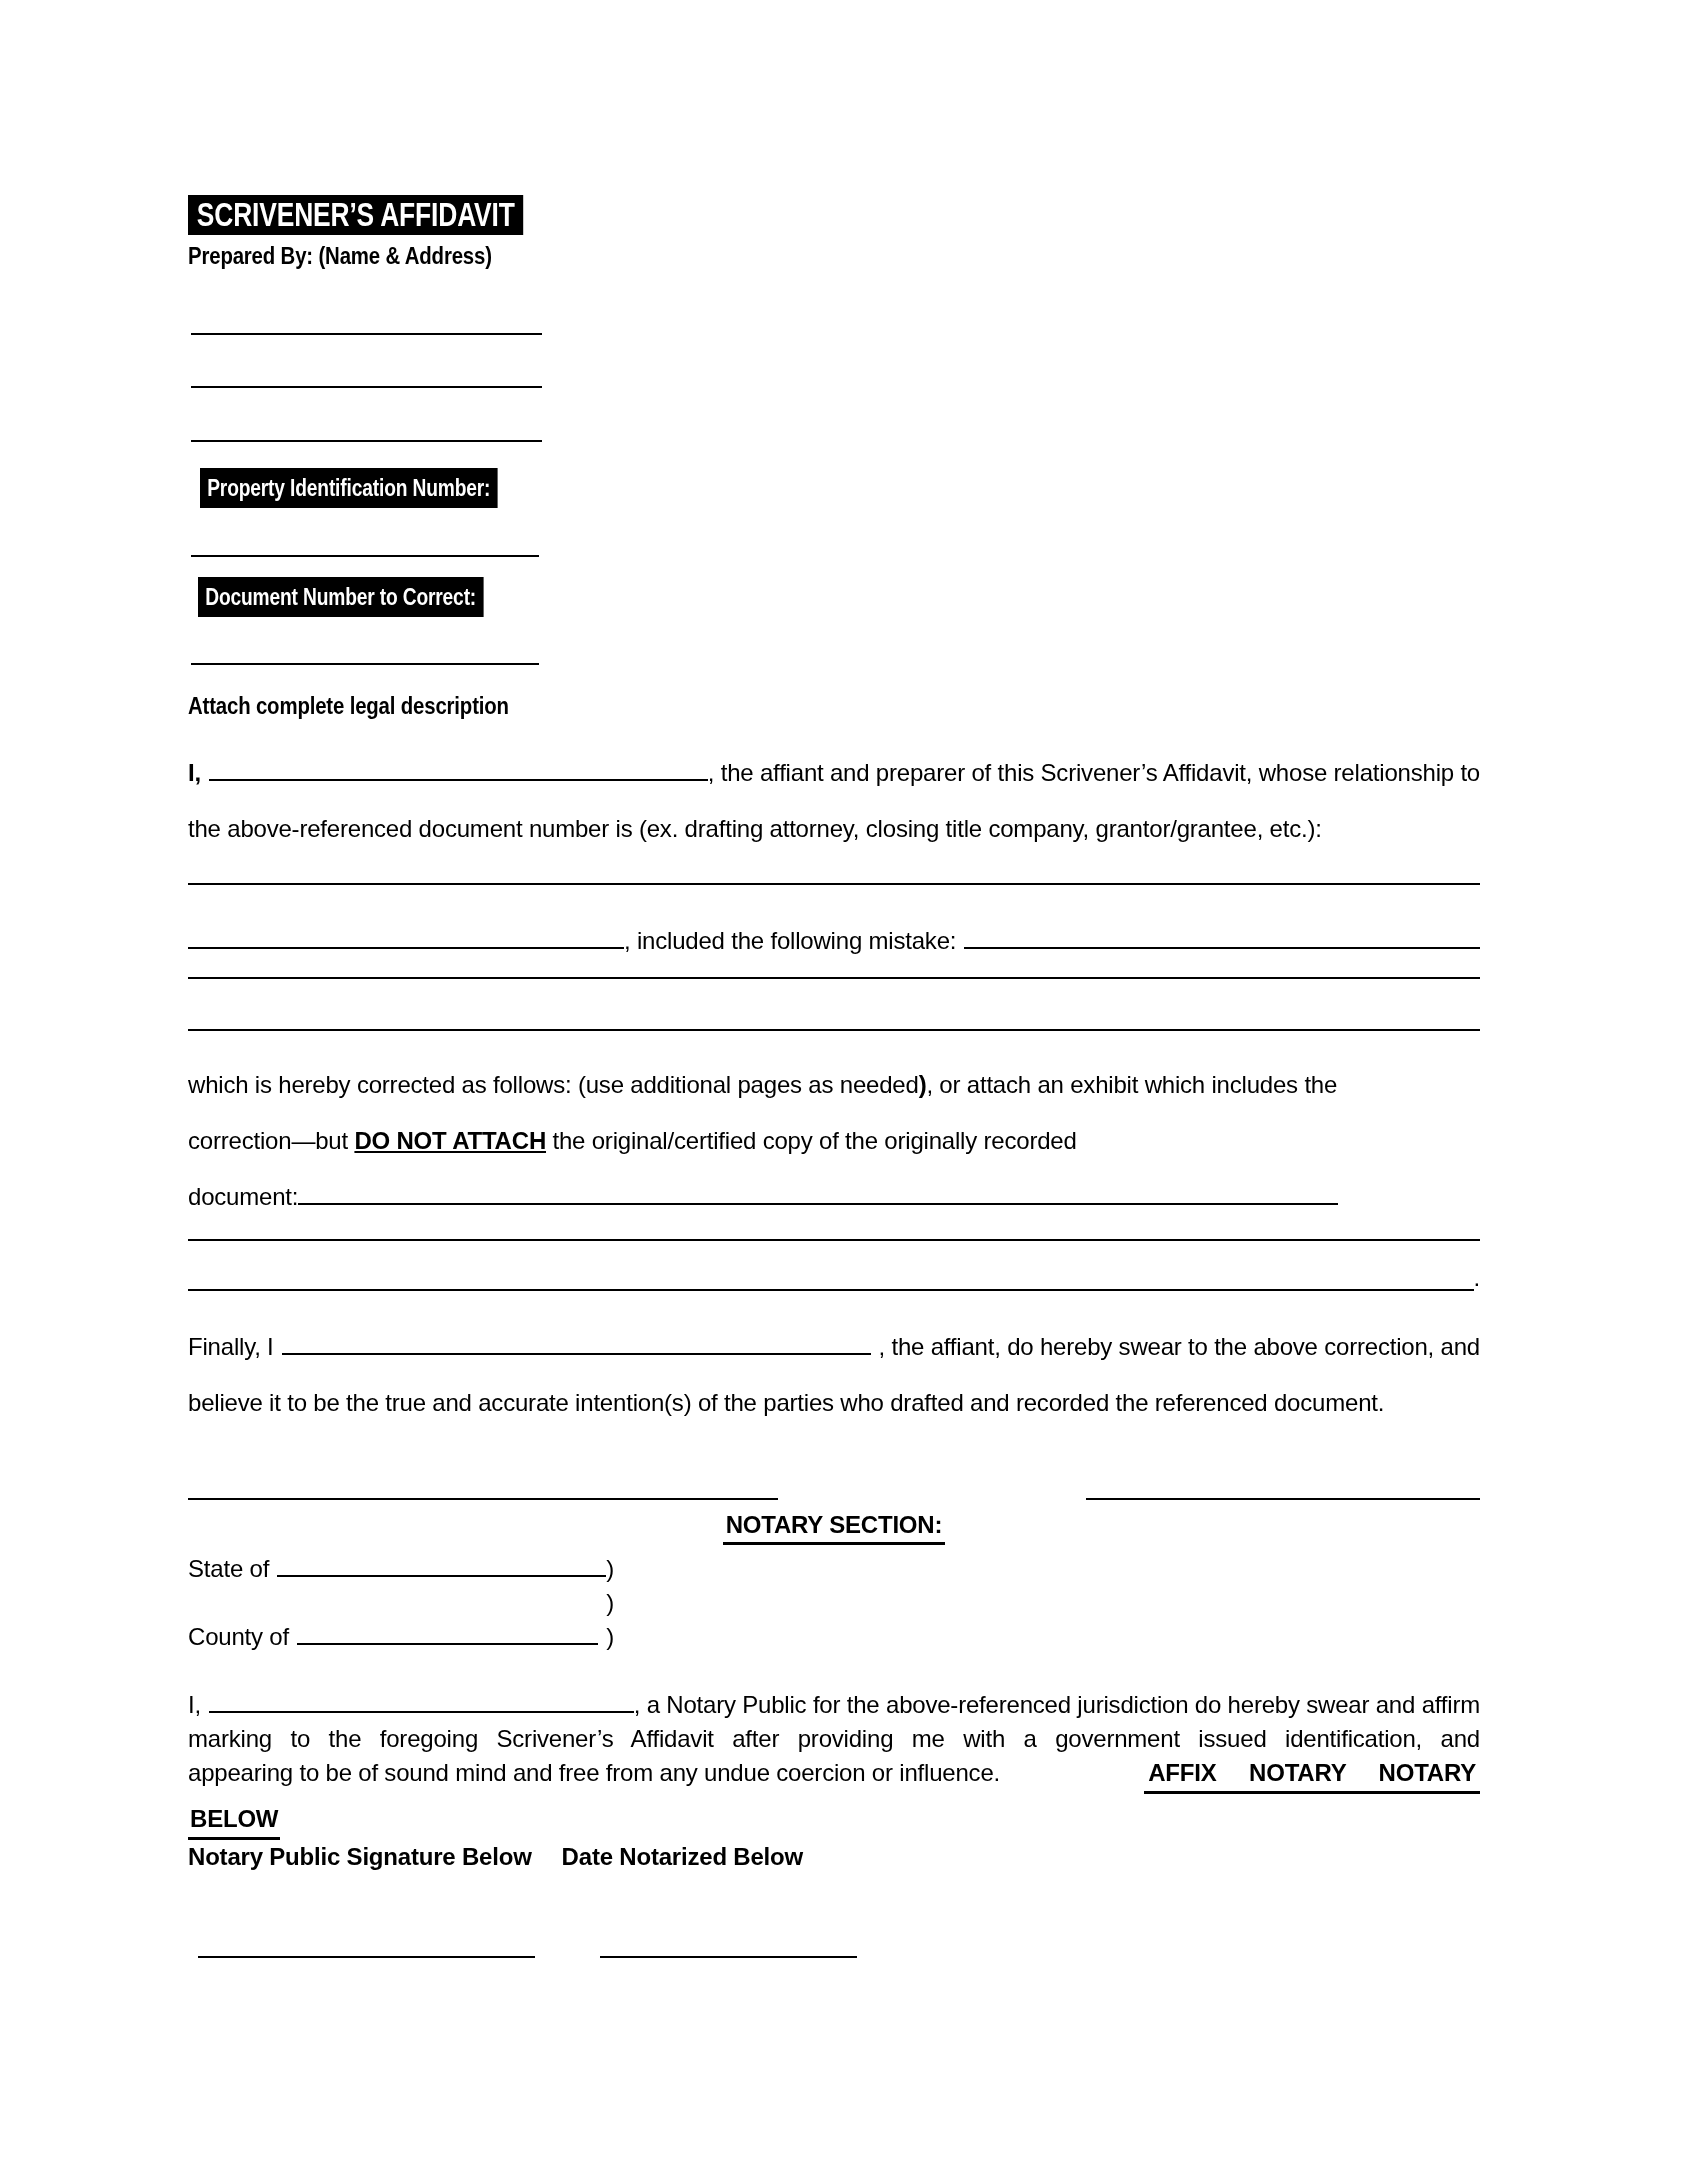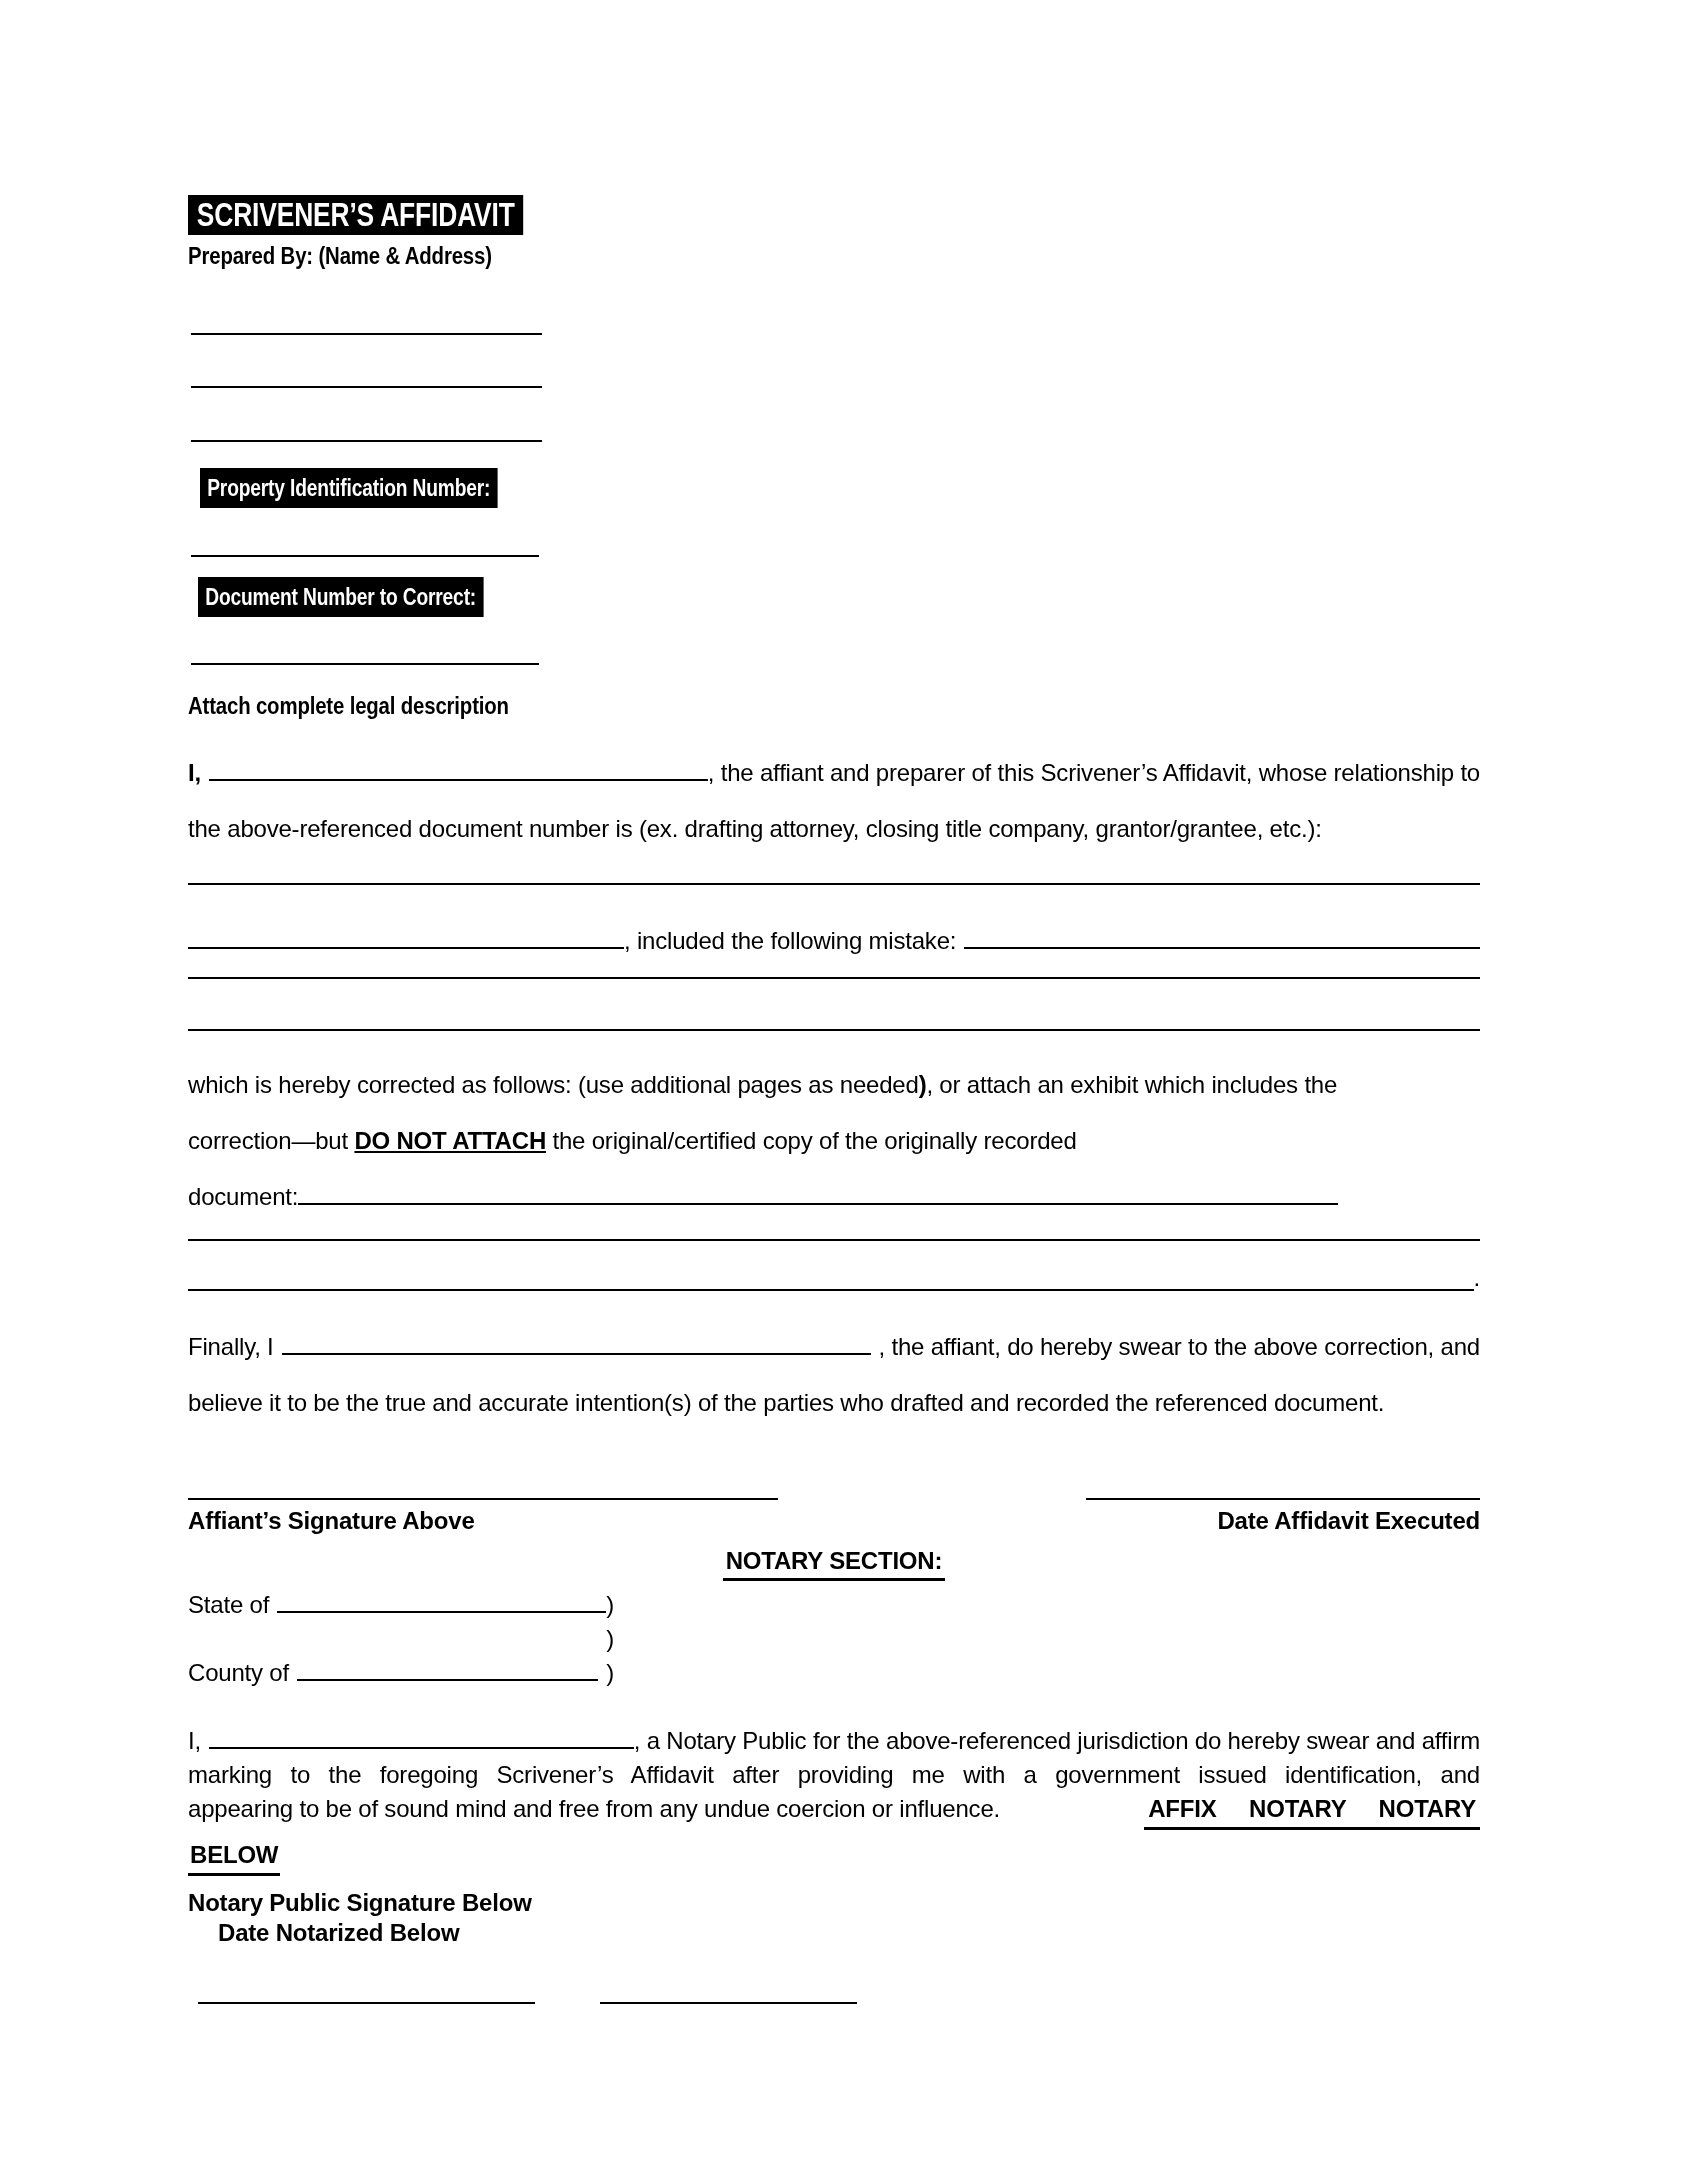--- a/index.html
+++ b/index.html
@@ -91,21 +91,21 @@
     word-spacing: 26px;
     padding: 0 4px 1px 4px;
   }
   .below-line { height: 34px; line-height: 34px; margin-top: 12px; }
   .below {
     display: inline-block;
     font-weight: bold;
     border-bottom: 3px solid #000;
     padding: 0 2px 1px 2px;
   }
-  .nlabels { display: flex; font-weight: bold; margin-top: 16px; height: 30px; flex-direction: column; }
+  .nlabels { display: flex; font-weight: bold; margin-top: 6px; height: 30px; }
   .nlabels .l2gap { margin-left: 30px; }
 
   .bottom-lines { display: flex; margin-top: 84px; }
   .bline1 { width: 337px; margin-left: 10px; }
   .bline2 { width: 257px; margin-left: 65px; }
 </style>
 </head>
 <body>
 
 <div class="page">
@@ -168,24 +168,20 @@
         <span class="blank w-flex ml8 mr8"></span>
         <span class="txt">, the affiant, do hereby swear to the above correction, and</span>
       </div>
       <div class="plain"><span class="txt">believe it to be the true and accurate intention(s) of the parties who drafted and recorded the referenced document.</span></div>
     </div>
 
     <div class="sig-row">
       <div class="bl0 sig-left"></div>
       <div class="bl0 sig-right"></div>
     </div>
-    <div class="sig-labels">
-      <span>Affiant’s Signature Above</span>
-      <span>Date Affidavit Executed</span>
-    </div>
 
     <div class="notary-head-wrap"><span class="notary-head">NOTARY SECTION:</span></div>
 
     <div class="jx-block">
       <div class="jx-row">
         <span class="txt">State of</span>
         <span class="blank"></span>
         <span class="txt">)</span>
       </div>
       <div class="jx-row paren-row">

